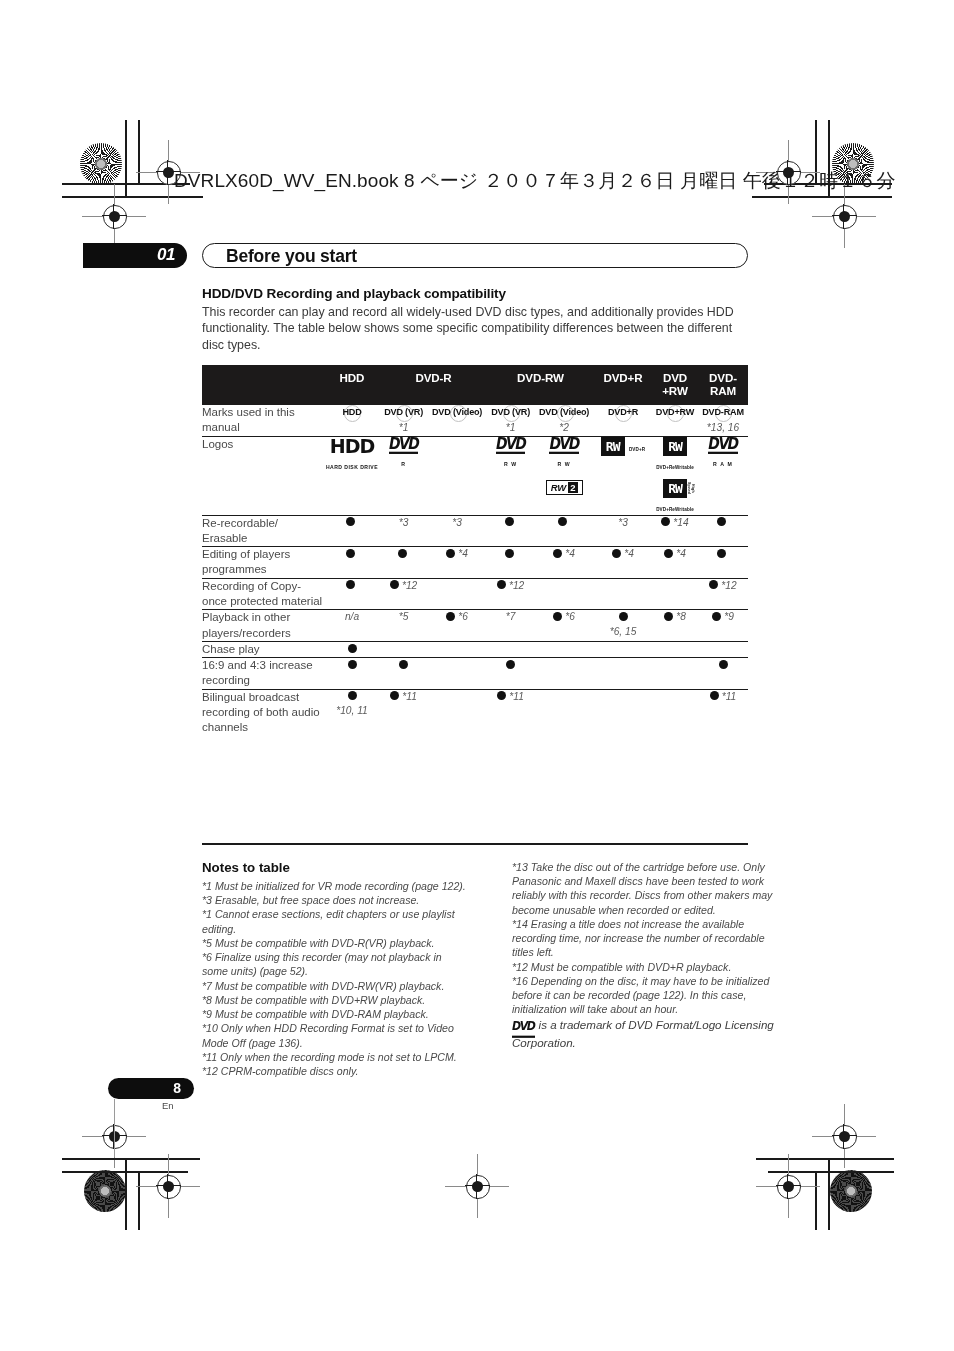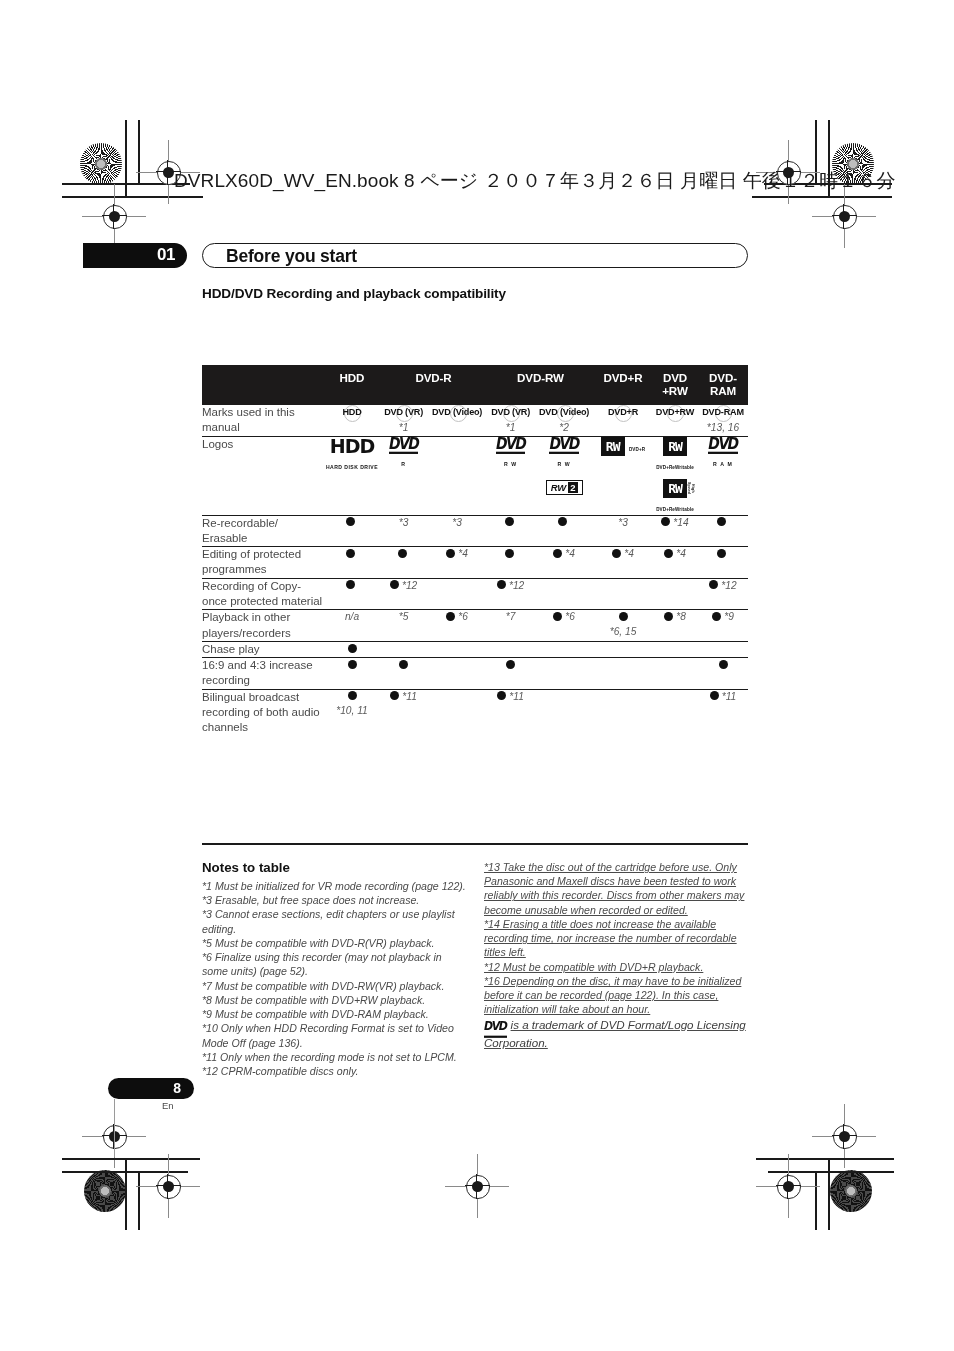--- a/index.html
+++ b/index.html
@@ -39,21 +39,21 @@
   
   .slug{
     position:absolute;left:174px;top:160px;
     font-size:19px;letter-spacing:.1px;color:#1a1a1a;
     white-space:nowrap;
     margin-top:8px;
   }
 
   
   .chapter-bar{position:absolute;left:83px;top:243px;width:104px;height:25px;background:#0d0d0d;border-radius:0 13px 13px 0;}
-  .chapter-num{position:absolute;right:12px;top:2px;color:#fff;font-size:17px;font-weight:bold;letter-spacing:-.4px;}
+  .chapter-num{position:absolute;right:12px;top:2px;color:#fff;font-size:17px;font-weight:bold;font-style:italic;letter-spacing:-.4px;}
   .chapter-pill{
     position:absolute;left:202px;top:243px;width:546px;height:25px;
     border:1.4px solid #1a1a1a;border-radius:13px;box-sizing:border-box;
   }
   .chapter-title{position:absolute;left:226px;top:246px;font-size:17.5px;font-weight:bold;color:#111;letter-spacing:-.2px;}
 
   
   .content{position:absolute;left:202px;top:286px;width:546px;}
   h2.sec{font-size:13.6px;font-weight:bold;margin:0 0 3px 0;letter-spacing:-.15px;color:#111;}
   p.intro{font-size:12.4px;line-height:1.32;margin:0;color:#3a3a3a;}
@@ -112,21 +112,21 @@
     font-size:13px;letter-spacing:-1px;padding:3px 5px 3px 5px;display:inline-block;line-height:1;}
   .rwlogo .cap{font-size:4.6px;font-weight:bold;color:#111;letter-spacing:.1px;margin-top:1.5px;}
   .rw2{border:1.6px solid #111;display:inline-block;padding:1px 4px;font-size:9.5px;font-weight:bold;font-style:italic;letter-spacing:0;color:#111;}
   .rw2 .two{background:#111;color:#fff;padding:0 2px;font-style:normal;margin-left:2px;}
   .rwside{display:inline-block;position:relative;}
   .rwside .vcap{position:absolute;right:-7px;top:0;font-size:3.6px;writing-mode:vertical-rl;color:#111;font-weight:bold;letter-spacing:.2px;height:100%;}
 
   
   .notes-title{position:absolute;left:202px;top:860px;font-size:13.3px;font-weight:bold;color:#111;}
   .notes-left{position:absolute;left:202px;top:879px;width:268px;font-size:10.6px;font-style:italic;color:#4a4a4a;line-height:1.345;}
-  .notes-right{position:absolute;left:484px;top:860px;width:266px;font-size:10.6px;font-style:italic;color:#4a4a4a;line-height:1.345;text-decoration:underline;}
+  .notes-right{position:absolute;left:512px;top:860px;width:266px;font-size:10.6px;font-style:italic;color:#4a4a4a;line-height:1.345;}
   .notes-left div,.notes-right div{margin:0;}
   .tm{margin-top:8px;font-style:italic;font-size:11.6px;line-height:1.35;color:#3d3d3d;}
   .tm .dvdmini{
     display:inline-block;font-size:11px;font-weight:bold;font-style:italic;letter-spacing:-1.4px;
     color:#111;border-bottom:2px solid #111;font-family:"DejaVu Sans",sans-serif;
     transform:scaleY(1.1);margin-right:4px;position:relative;top:1px;
   }
 
   
   .pagepill{position:absolute;left:108px;top:1078px;width:86px;height:21px;background:#0d0d0d;border-radius:11px;}
@@ -223,20 +223,21 @@
 <div class="slug">DVRLX60D_WV_EN.book  8 ページ  ２００７年３月２６日   月曜日   午後１２時１６分</div>
 
 <div class="chapter-bar">
   <span class="chapter-num">01</span>
 </div>
 <div class="chapter-pill"></div>
 <div class="chapter-title">Before you start</div>
 
 <div class="content">
   <h2 class="sec">HDD/DVD Recording and playback compatibility</h2>
+  <p class="intro">This recorder can play and record all widely-used DVD disc types, and additionally provides HDD functionality. The table below shows some specific compatibility differences between the different disc types.</p>
 </div>
 
 <table class="compat">
   <tbody>
       <tr class="hdr">
     <th class="blank" style="width:120px;"></th>
     <th style="width:54px;">HDD</th>
     <th colspan="2" style="width:116px;">DVD-R</th>
     <th colspan="2" style="width:116px;">DVD-RW</th>
     <th style="width:56px;">DVD+R</th>
@@ -347,21 +348,21 @@
     <td class="cell"><span class="note only">*3</span></td>
     <td class="cell"><span class="note only">*3</span></td>
     <td class="cell"><span class="bullet"></span><span class="note"></span></td>
     <td class="cell"><span class="bullet"></span><span class="note"></span></td>
     <td class="cell"><span class="note only">*3</span></td>
     <td class="cell"><span class="bullet"></span><span class="note">*14</span></td>
     <td class="cell"><span class="bullet"></span><span class="note"></span></td>
   </tr>
 
   <tr class="sep">
-    <td class="rowlabel">Editing of protected programmes</td>
+    <td class="rowlabel">Editing of players programmes</td>
     <td class="cell"><span class="bullet"></span><span class="note"></span></td>
     <td class="cell"><span class="bullet"></span><span class="note"></span></td>
     <td class="cell"><span class="bullet"></span><span class="note">*4</span></td>
     <td class="cell"><span class="bullet"></span><span class="note"></span></td>
     <td class="cell"><span class="bullet"></span><span class="note">*4</span></td>
     <td class="cell"><span class="bullet"></span><span class="note">*4</span></td>
     <td class="cell"><span class="bullet"></span><span class="note">*4</span></td>
     <td class="cell"><span class="bullet"></span><span class="note"></span></td>
   </tr>
 
@@ -426,21 +427,21 @@
   </tr>
 </tbody>
   </table>
 <div class="rule" style="left:202px;top:843px;width:546px;height:1.6px;"></div>
 
 <div class="notes-title">Notes to table</div>
 
 <div class="notes-left">
   <div>*1  Must be initialized for VR mode recording (page 122).</div>
   <div>*3  Erasable, but free space does not increase.</div>
-  <div>*3  Cannot erase sections, edit chapters or use playlist editing.</div>
+  <div>*1  Cannot erase sections, edit chapters or use playlist editing.</div>
   <div>*5  Must be compatible with DVD-R(VR) playback.</div>
   <div>*6  Finalize using this recorder (may not playback in some units) (page 52).</div>
   <div>*7  Must be compatible with DVD-RW(VR) playback.</div>
   <div>*8  Must be compatible with DVD+RW playback.</div>
   <div>*9  Must be compatible with DVD-RAM playback.</div>
   <div>*10  Only when HDD Recording Format is set to Video Mode Off (page 136).</div>
   <div>*11  Only when the recording mode is not set to LPCM.</div>
   <div>*12  CPRM-compatible discs only.</div>
 </div>
 

